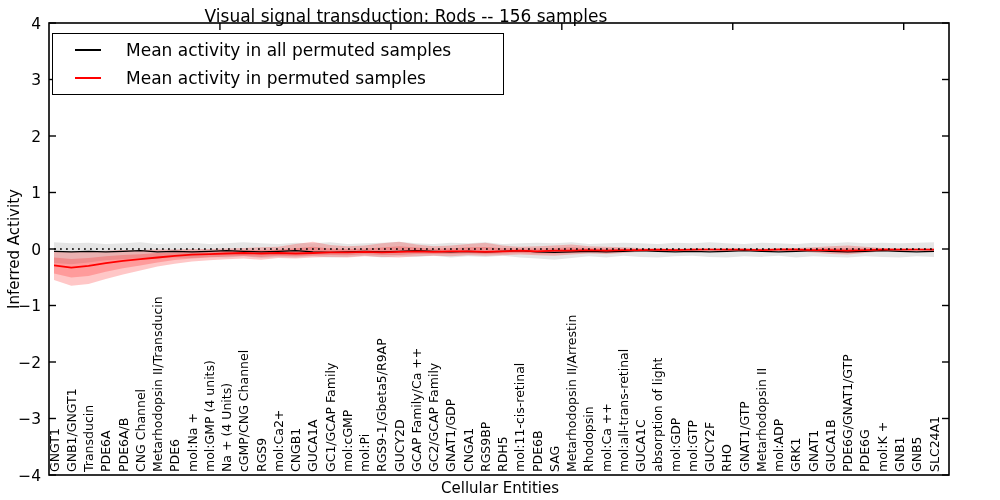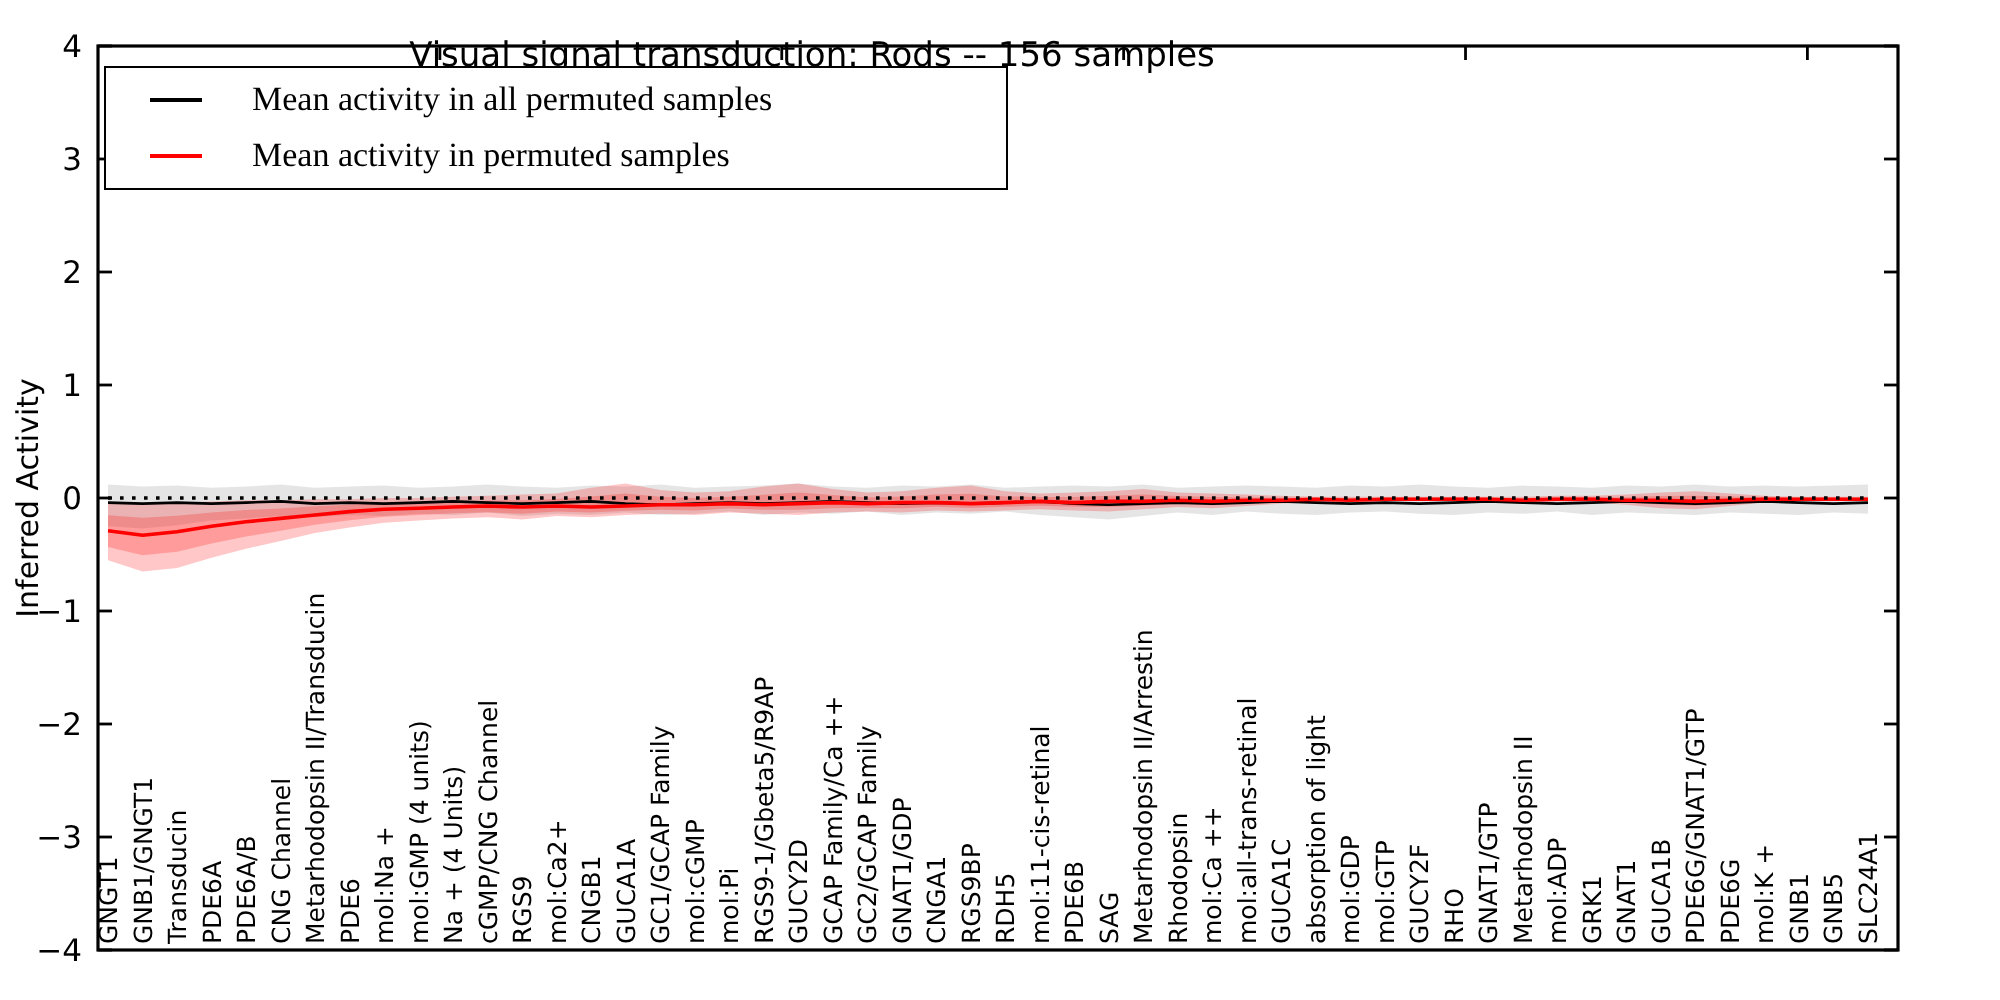--- a/index.html
+++ b/index.html
@@ -2,37 +2,37 @@
 <html><head>
 <meta charset="utf-8">
 <style>
   html,body{margin:0;padding:0;background:#ffffff;}
   #figure{
     position:relative;width:1000px;height:500px;background:#ffffff;
     font-family:"DejaVu Sans","Liberation Sans",sans-serif;overflow:hidden;
   }
   #plot-svg{position:absolute;left:0;top:0;}
   .fig-title{
-    position:absolute;left:0;top:18px;width:812px;text-align:center;
+    position:absolute;left:0;top:6px;width:812px;text-align:center;
     font-size:17px;color:#000;
   }
   .x-label{
     position:absolute;left:0;top:479px;width:1000px;text-align:center;
     font-size:15px;color:#000;
   }
   .y-label{
     position:absolute;left:14px;top:249px;font-size:15px;color:#000;
     transform:translate(-50%,-50%) rotate(-90deg);white-space:nowrap;
   }
   .legend{
     position:absolute;left:52px;top:33px;width:452px;height:62px;
     border:1.7px solid #000;background:#fff;display:flex;flex-direction:column;
     justify-content:space-around;padding:2px 0;box-sizing:border-box;
   }
-  .legend-row{display:flex;align-items:center;height:26px;font-family:Liberation Serif, serif;}
+  .legend-row{display:flex;align-items:center;height:26px;}
   .legend-line{width:26px;height:0;border-top-width:2px;border-top-style:solid;margin-left:22px;flex:none;}
   .legend-text{margin-left:25px;font-size:17px;color:#000;white-space:nowrap;}
 </style>
 </head>
 <body>
 
 <div id="figure">
   <svg id="plot-svg" width="1000" height="500" viewBox="0 0 1000 500">
       <path d="M54.0 242.2L71.3 243.3L88.5 242.8L105.8 243.9L123.0 243.3L140.3 242.2L157.5 243.9L174.8 243.3L192.0 242.8L209.3 243.9L226.5 243.3L243.8 242.2L261.1 243.3L278.3 243.9L295.6 242.8L312.8 243.3L330.1 242.2L347.3 243.9L364.6 243.3L381.8 242.8L399.1 241.7L416.4 243.3L433.6 243.9L450.9 242.8L468.1 243.3L485.4 242.2L502.6 243.9L519.9 243.3L537.1 242.8L554.4 243.3L571.6 242.2L588.9 243.9L606.2 243.3L623.4 242.8L640.7 243.3L657.9 243.9L675.2 242.8L692.4 243.3L709.7 242.2L726.9 243.3L744.2 243.9L761.5 242.8L778.7 243.3L796.0 243.9L813.2 242.8L830.5 243.3L847.7 242.2L865.0 243.3L882.2 242.8L899.5 243.3L916.7 242.8L934.0 242.2L934.0 256.9L916.7 256.3L899.5 257.5L882.2 256.9L865.0 256.3L847.7 257.5L830.5 256.9L813.2 256.3L796.0 257.5L778.7 255.8L761.5 256.9L744.2 256.3L726.9 257.5L709.7 256.9L692.4 255.8L675.2 256.3L657.9 257.5L640.7 256.9L623.4 255.8L606.2 257.5L588.9 256.3L571.6 258.0L554.4 259.7L537.1 258.6L519.9 257.5L502.6 255.8L485.4 256.9L468.1 256.3L450.9 257.5L433.6 255.8L416.4 256.9L399.1 256.3L381.8 257.5L364.6 255.8L347.3 256.9L330.1 257.5L312.8 256.3L295.6 257.5L278.3 256.9L261.1 258.0L243.8 256.3L226.5 257.5L209.3 256.9L192.0 258.0L174.8 257.5L157.5 258.6L140.3 258.0L123.0 259.2L105.8 260.3L88.5 262.6L71.3 264.3L54.0 263.1Z" fill="rgba(0,0,0,0.10)" stroke="none"></path>
       <path d="M54.0 251.3L71.3 251.8L88.5 251.3L105.8 250.7L123.0 250.1L140.3 250.1L157.5 249.6L174.8 249.6L192.0 249.0L209.3 249.0L226.5 248.4L243.8 247.9L261.1 247.3L278.3 246.7L295.6 243.9L312.8 241.7L330.1 245.0L347.3 246.2L364.6 245.6L381.8 243.3L399.1 241.7L416.4 244.5L433.6 246.2L450.9 245.6L468.1 243.9L485.4 242.8L502.6 245.6L519.9 246.7L537.1 246.2L554.4 245.6L571.6 244.5L588.9 246.2L606.2 246.7L623.4 247.3L640.7 247.9L657.9 248.4L675.2 248.4L692.4 248.4L709.7 248.4L726.9 248.4L744.2 248.4L761.5 248.4L778.7 247.9L796.0 247.9L813.2 247.3L830.5 246.2L847.7 245.6L865.0 246.7L882.2 247.9L899.5 248.4L916.7 248.4L934.0 248.4L934.0 250.7L916.7 250.1L899.5 250.7L882.2 251.3L865.0 253.0L847.7 254.6L830.5 254.1L813.2 252.4L796.0 251.3L778.7 250.7L761.5 250.7L744.2 250.1L726.9 250.7L709.7 250.1L692.4 250.7L675.2 250.7L657.9 251.3L640.7 251.8L623.4 253.0L606.2 254.1L588.9 253.5L571.6 254.6L554.4 255.8L537.1 255.2L519.9 254.6L502.6 255.2L485.4 255.8L468.1 255.2L450.9 256.3L433.6 255.8L416.4 256.3L399.1 257.5L381.8 256.9L364.6 256.3L347.3 257.5L330.1 256.9L312.8 257.5L295.6 258.6L278.3 258.0L261.1 259.7L243.8 258.6L226.5 259.2L209.3 260.3L192.0 261.4L174.8 263.7L157.5 266.5L140.3 270.5L123.0 274.4L105.8 278.9L88.5 284.0L71.3 285.7L54.0 280.1Z" fill="rgba(255,0,0,0.22)" stroke="none"></path>
@@ -122,20 +122,21 @@
       <text x="852.2254901960785" y="472" transform="rotate(-90 852.2254901960785 472)" text-anchor="start" font-size="12.5px" fill="#000">PDE6G/GNAT1/GTP</text>
       <text x="869.4803921568628" y="472" transform="rotate(-90 869.4803921568628 472)" text-anchor="start" font-size="12.5px" fill="#000">PDE6G</text>
       <text x="886.7352941176471" y="472" transform="rotate(-90 886.7352941176471 472)" text-anchor="start" font-size="12.5px" fill="#000">mol:K +</text>
       <text x="903.9901960784314" y="472" transform="rotate(-90 903.9901960784314 472)" text-anchor="start" font-size="12.5px" fill="#000">GNB1</text>
       <text x="921.2450980392157" y="472" transform="rotate(-90 921.2450980392157 472)" text-anchor="start" font-size="12.5px" fill="#000">GNB5</text>
       <text x="938.5" y="472" transform="rotate(-90 938.5 472)" text-anchor="start" font-size="12.5px" fill="#000">SLC24A1</text>
     </svg>
 
   <div class="fig-title">Visual signal transduction: Rods -- 156 samples</div>
   <div class="y-label">Inferred Activity</div>
+  <div class="x-label">Cellular Entities</div>
 
   <div class="legend">
     <div class="legend-row">
       <span class="legend-line" style="border-top-color: rgb(0, 0, 0);"></span>
       <span class="legend-text">Mean activity in all permuted samples</span>
     </div>
     <div class="legend-row">
       <span class="legend-line" style="border-top-color: rgb(255, 0, 0);"></span>
       <span class="legend-text">Mean activity in permuted samples</span>
     </div>

